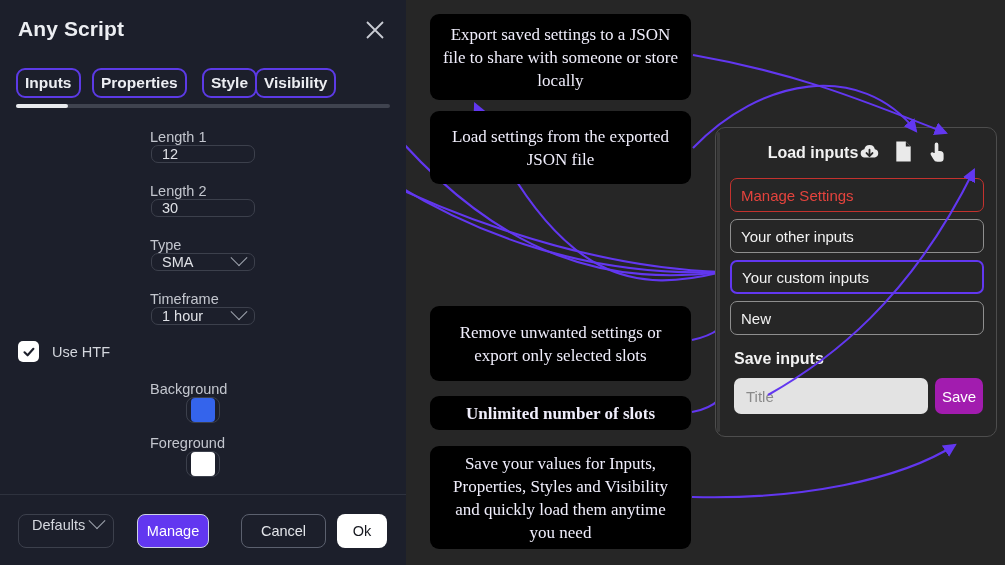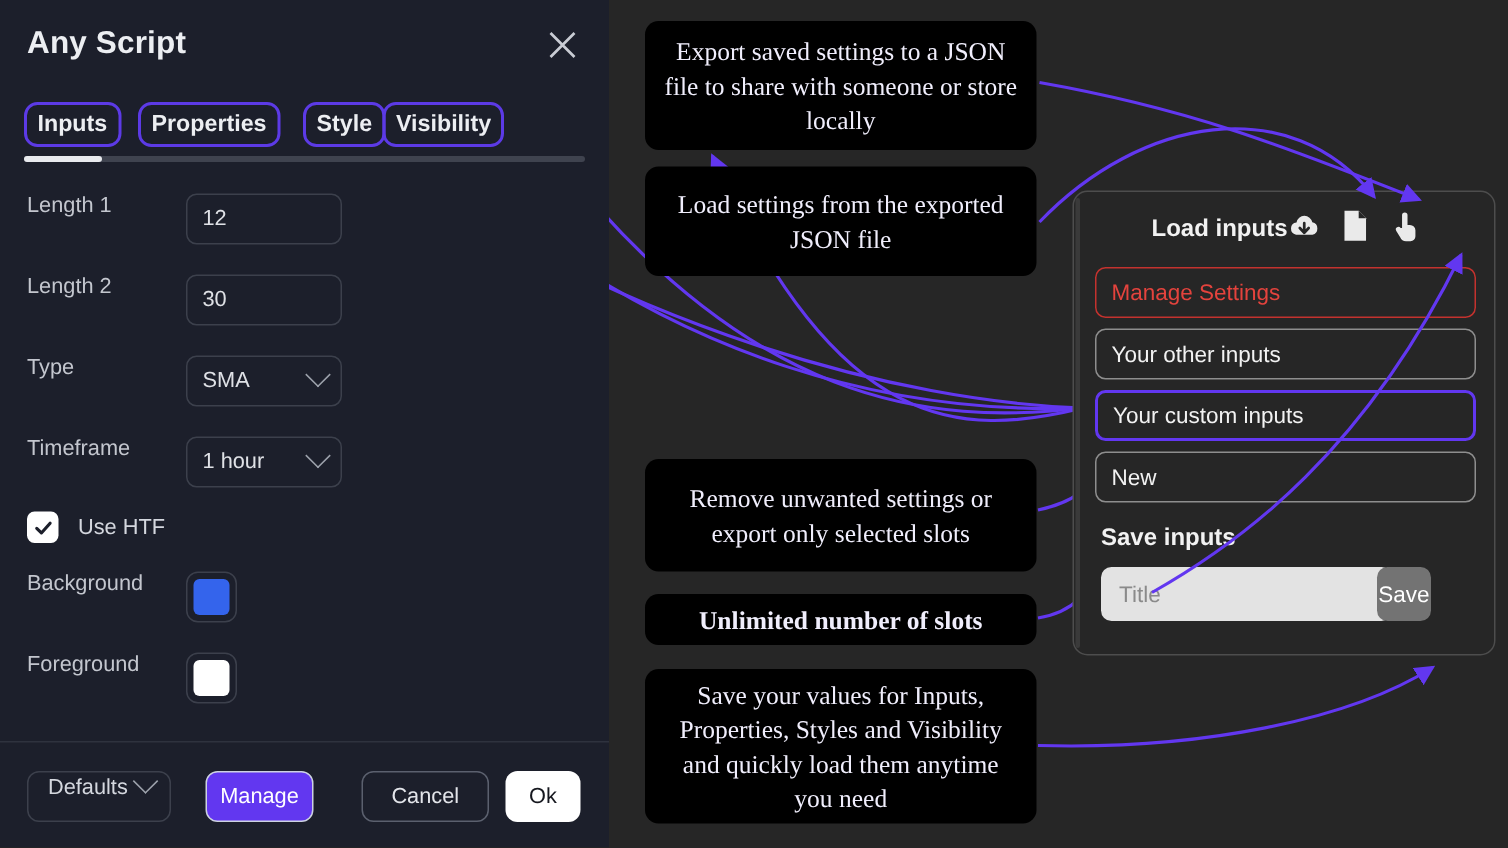--- a/index.html
+++ b/index.html
@@ -71,20 +71,22 @@
     border-radius: 2px;
   }
 
   
   .row {
     position: absolute;
     left: 18px;
     width: 370px;
     height: 34px;
     display: flex;
+    align-items: center;
+    flex-direction: column;
   }
   .row .lbl {
     width: 106px;
     font-size: 14.5px;
     color: #c3c6ce;
   }
   .field {
     width: 104px; height: 34px;
     border: 1px solid #3c404c;
     border-radius: 7px;
@@ -205,24 +207,24 @@
     border: none;
     background: #e3e3e3;
     color: #1a1a1a;
     font-size: 15px;
     font-family: "Liberation Sans", sans-serif;
     padding: 0 12px;
   }
   #save-input::placeholder { color: #8a8a8a; }
   #save-btn {
     position: absolute;
-    left: 202px; top: 250px;
-    width: 36px; height: 36px;
+    left: 219px; top: 250px;
+    width: 48px; height: 36px;
     border-radius: 7px;
-    background: #737373; color: #fff;
+    background: #a21caf; color: #fff;
     font-size: 15px;
     display: flex; align-items: center; justify-content: center;
     cursor: pointer;
   }
   #panel-scroll {
     position: absolute;
     left: 717px; top: 132px;
     width: 3px; height: 300px;
     background: #3a3a3a;
     border-radius: 2px;

